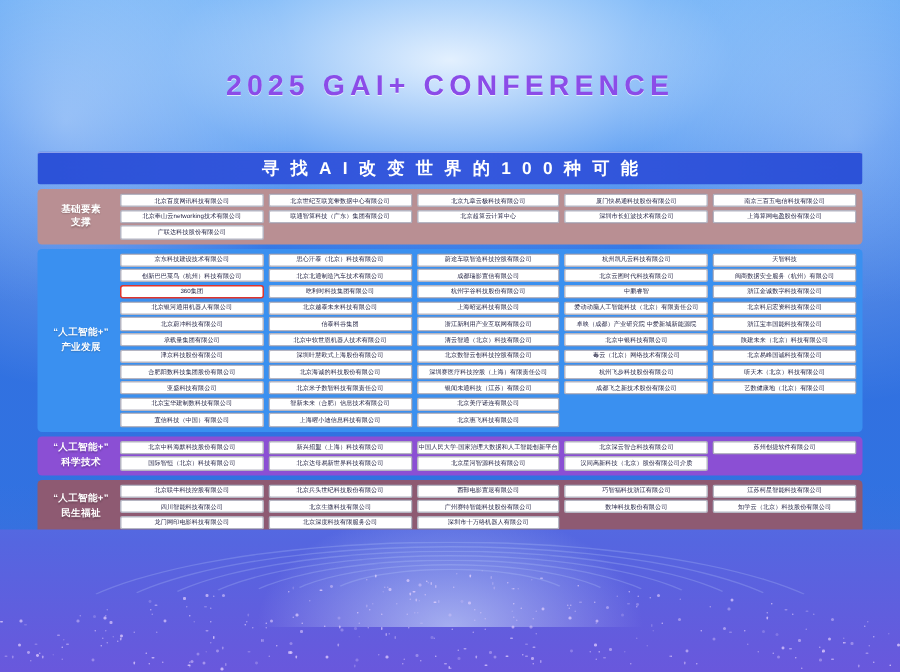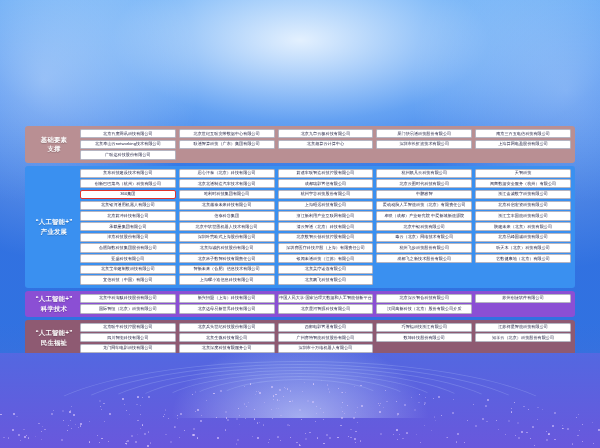--- a/index.html
+++ b/index.html
@@ -138,20 +138,24 @@
          border-left-color: transparent; border-right-color: transparent; }
 </style>
 </head>
 <body>
 
 <div id="stage">
   <div id="bg-glow-left"></div>
   <div id="bg-glow-right"></div>
 
   <div id="header">
+    <div id="title-sub">2025 GAI+ CONFERENCE</div>
+    <div id="tagline-bar">
+      <div id="tagline">寻找AI改变世界的100种可能</div>
+    </div>
   </div>
 
   <div id="panel">
       <div class="row" style="background: rgb(185, 143, 147);">
         <div class="row-label">
           <span>基础要素</span>
           <span>支撑</span>
         </div>
         <div class="row-cols">
           <div class="col">

